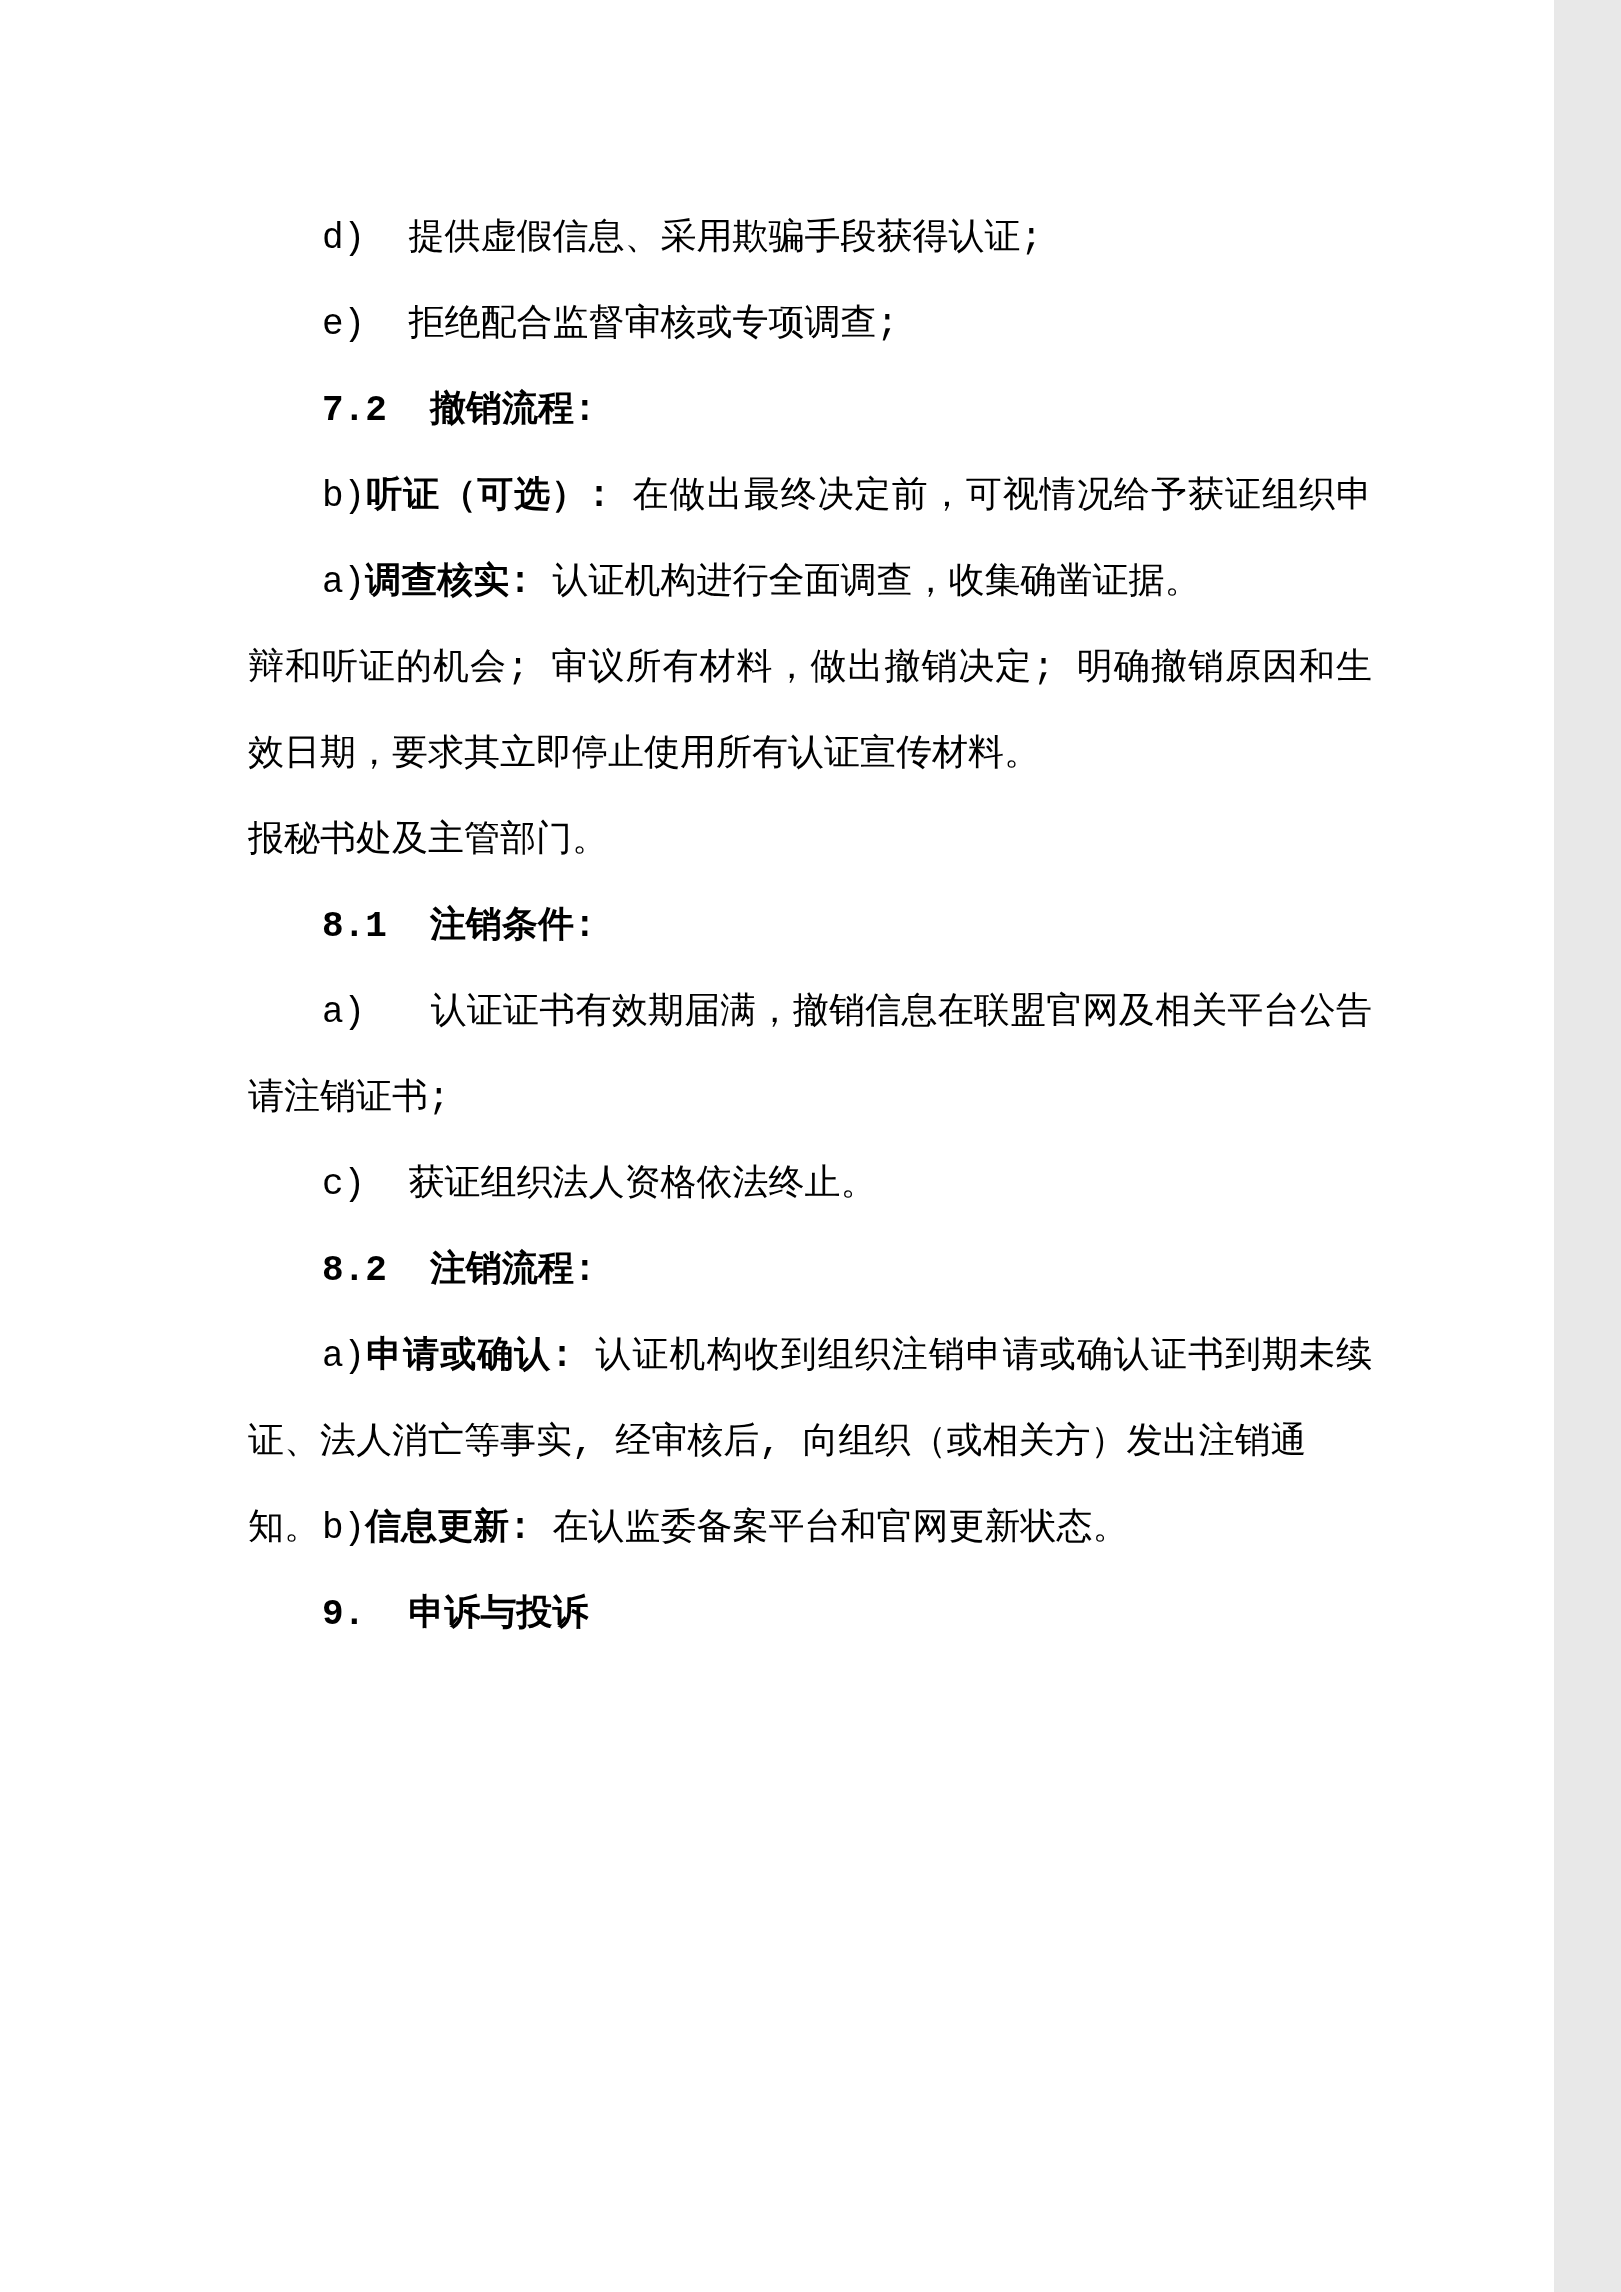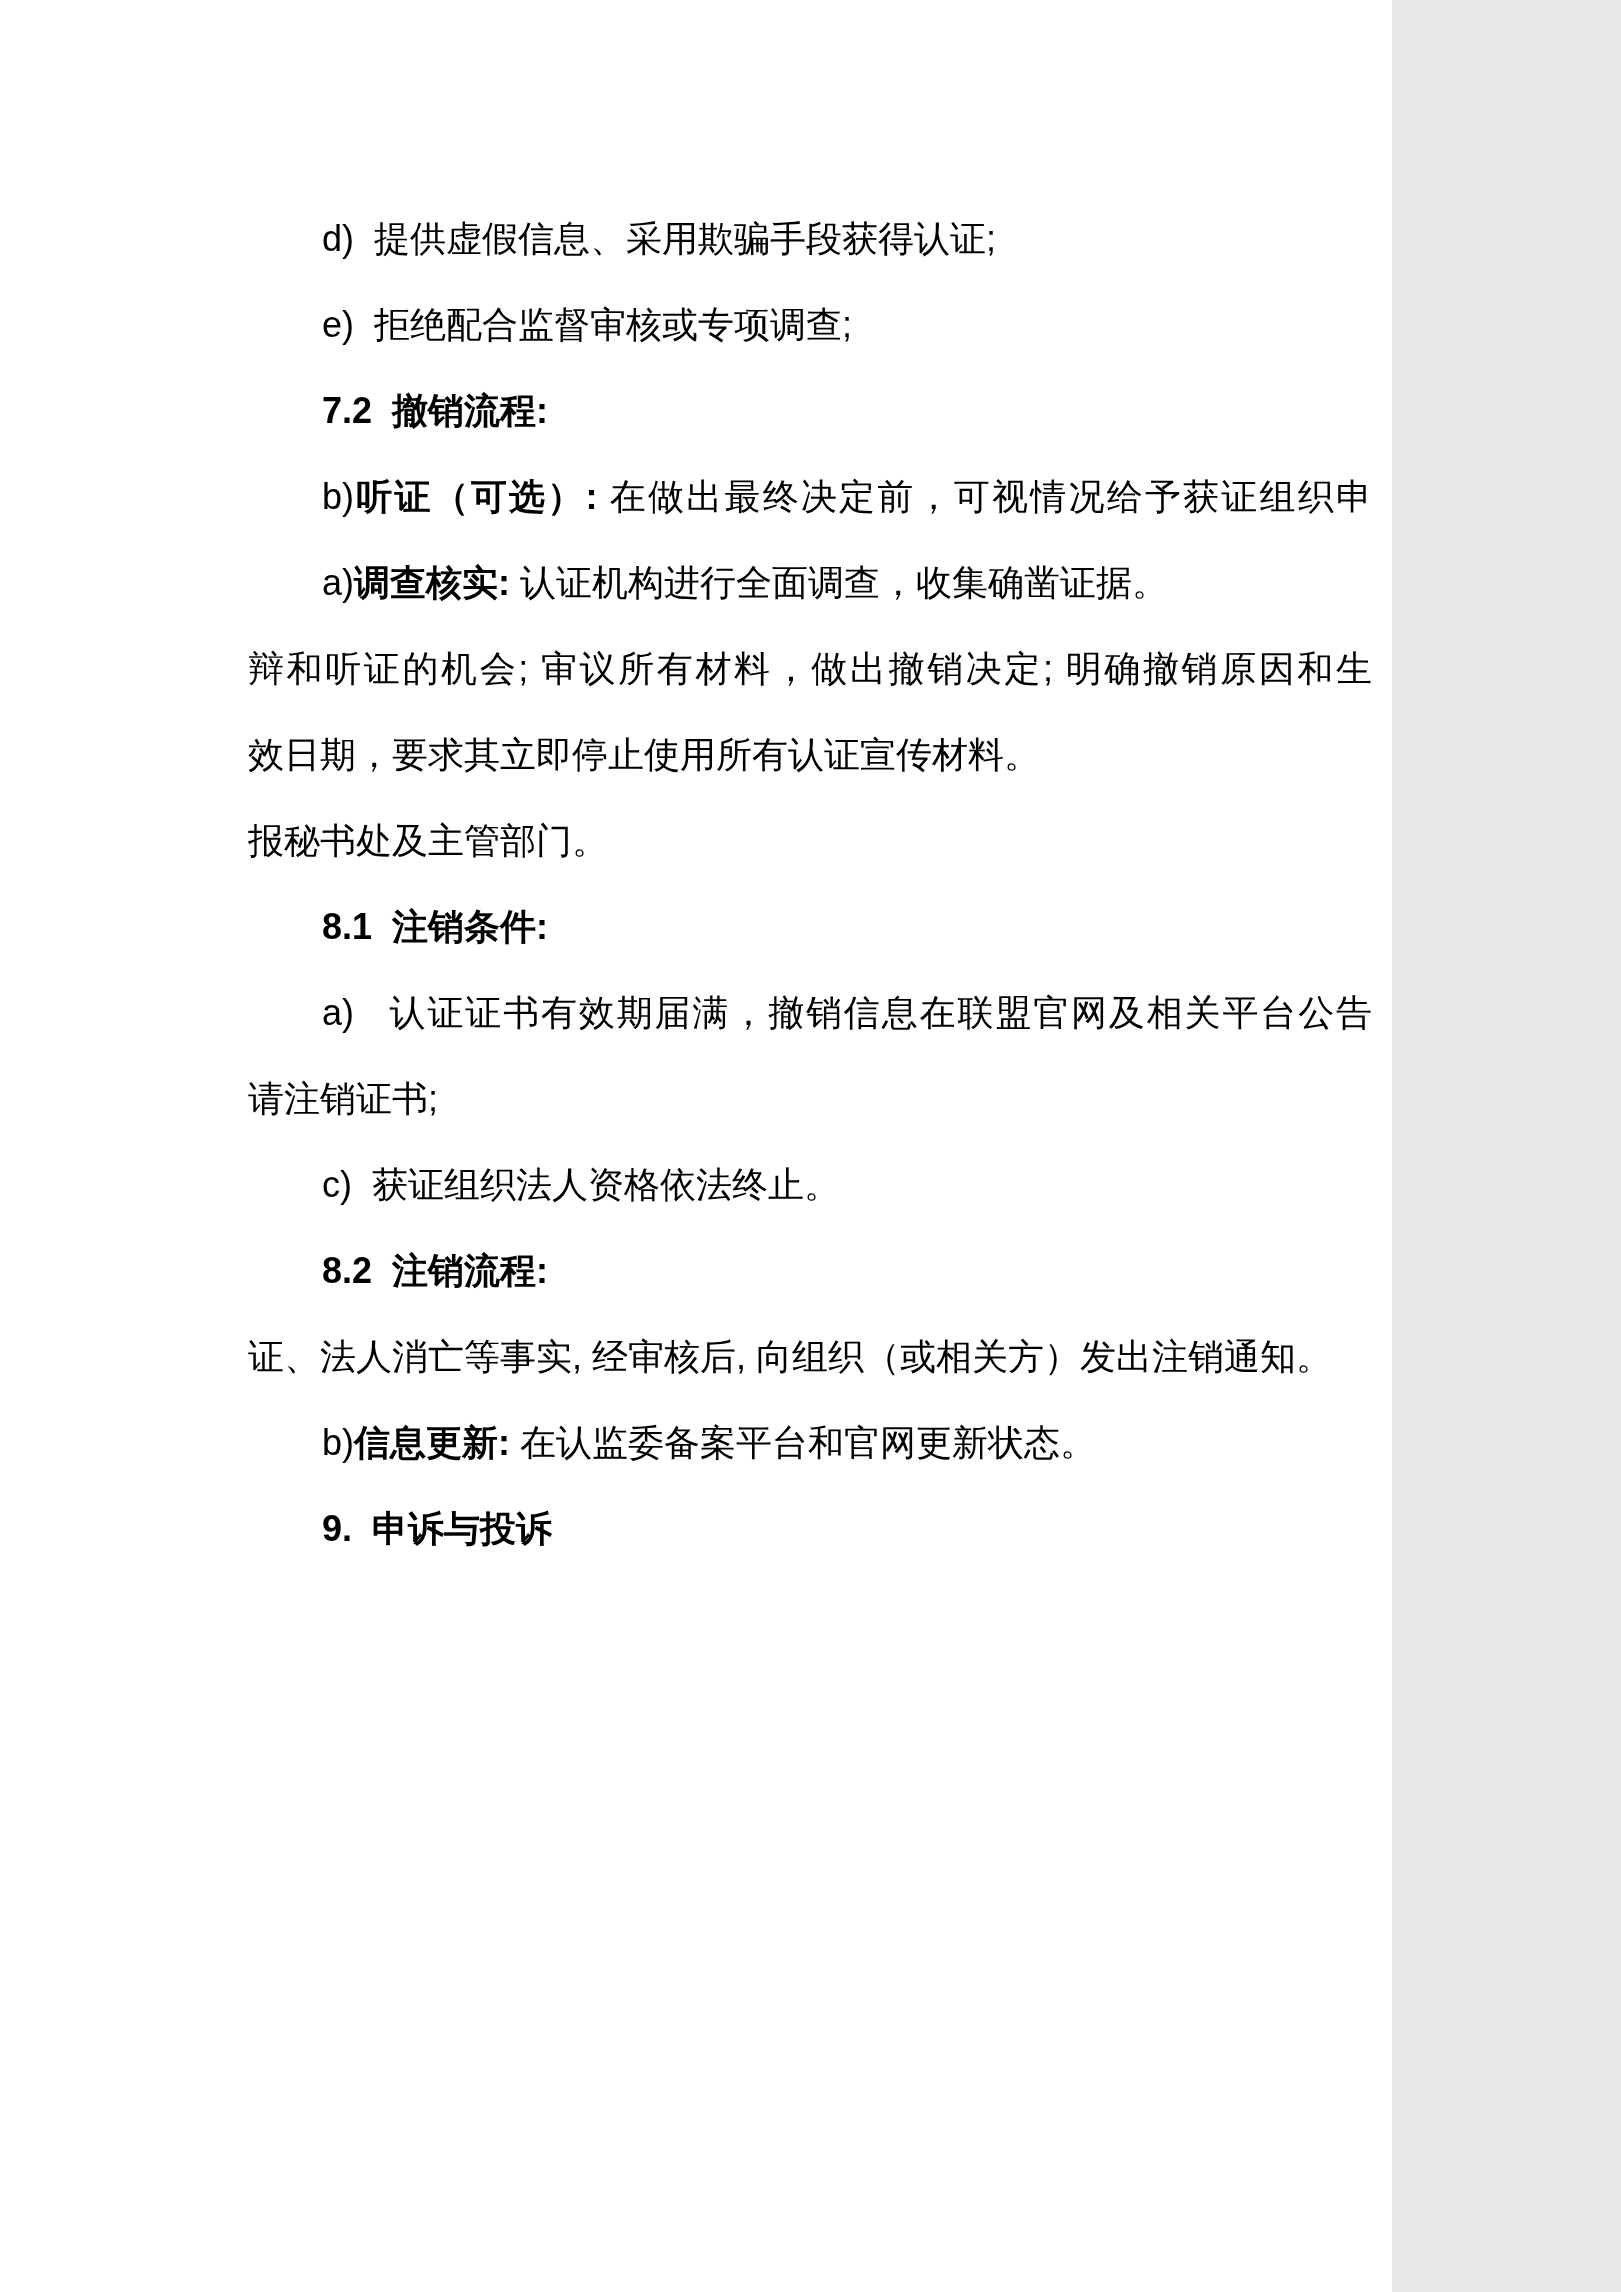--- a/index.html
+++ b/index.html
@@ -2,25 +2,25 @@
 <html><head>
 <meta charset="utf-8">
 <style>
   html, body {
     margin: 0;
     padding: 0;
     background: #e8e8e8;
   }
   .page {
     position: relative;
-    width: 1392px;
+    width: 1554px;
     height: 2293px;
     background: #ffffff;
     color: #000000;
-    font-family: Liberation Sans, sans-serif;
+    font-family: Liberation Mono, monospace;
     overflow: hidden;
   }
   .content {
     position: absolute;
     left: 248px;
     top: 196px;
     width: 1124px;
     font-size: 36px;
     line-height: 86px;
   }
@@ -54,18 +54,19 @@
       <div class="line indent justify"><span class="seg">b)</span><span class="seg bold">听证（可选）:</span><span class="seg"> 在做出最终决定前，可视情况给予获证组织申</span></div>
       <div class="line indent"><span class="seg">a)</span><span class="seg bold">调查核实:</span><span class="seg"> 认证机构进行全面调查，收集确凿证据。</span></div>
       <div class="line justify"><span class="seg">辩和听证的机会; 审议所有材料，做出撤销决定; 明确撤销原因和生</span></div>
       <div class="line"><span class="seg">效日期，要求其立即停止使用所有认证宣传材料。</span></div>
       <div class="line"><span class="seg">报秘书处及主管部门。</span></div>
       <div class="line indent"><span class="seg bold">8.1  注销条件:</span></div>
       <div class="line indent justify"><span class="seg">a)   认证证书有效期届满，撤销信息在联盟官网及相关平台公告</span></div>
       <div class="line"><span class="seg">请注销证书;</span></div>
       <div class="line indent"><span class="seg">c)  获证组织法人资格依法终止。</span></div>
       <div class="line indent"><span class="seg bold">8.2  注销流程:</span></div>
+      <div class="line indent justify"><span class="seg">a)</span><span class="seg bold">申请或确认:</span><span class="seg"> 认证机构收到组织注销申请或确认证书到期未续</span></div>
       <div class="line"><span class="seg">证、法人消亡等事实, 经审核后, 向组织（或相关方）发出注销通知。</span></div>
       <div class="line indent"><span class="seg">b)</span><span class="seg bold">信息更新:</span><span class="seg"> 在认监委备案平台和官网更新状态。</span></div>
       <div class="line indent"><span class="seg bold">9.  申诉与投诉</span></div>
     </div>
 </div>
 
 
 </body></html>

